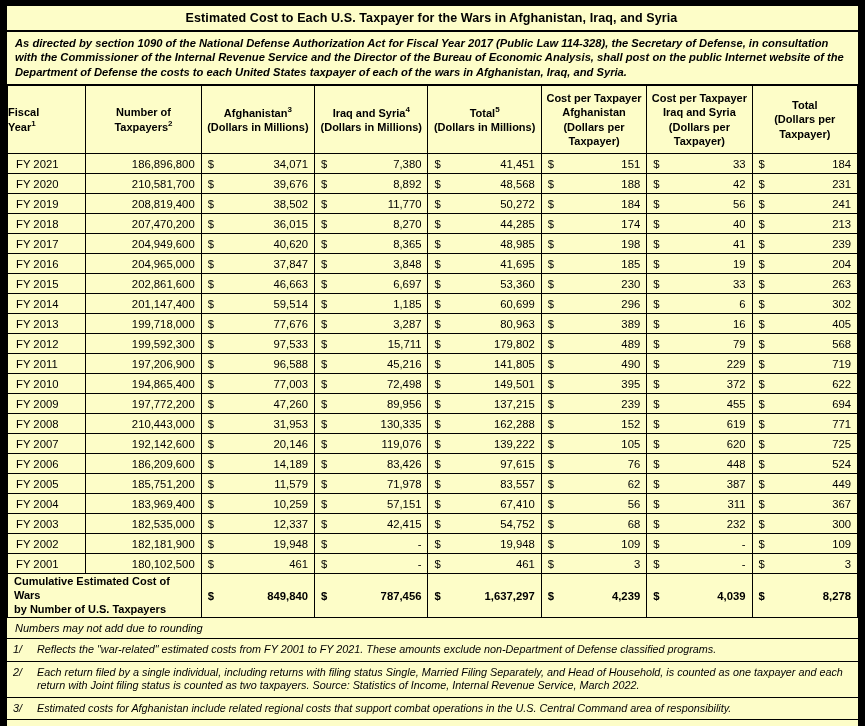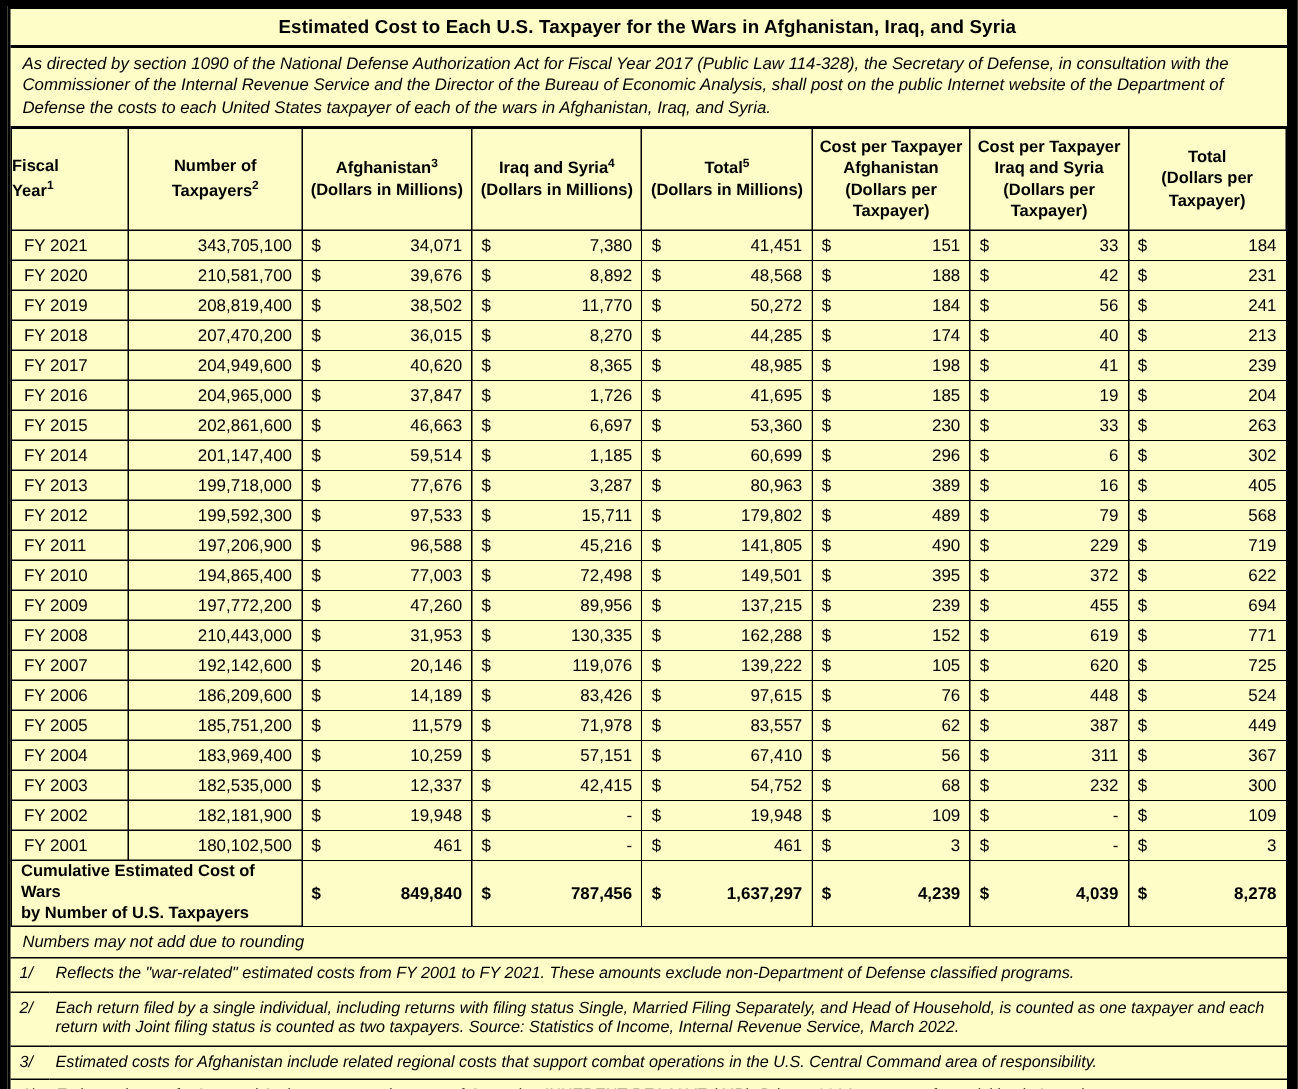--- a/index.html
+++ b/index.html
@@ -28,21 +28,21 @@
     text-align: center;
     font-weight: bold;
     font-size: 12.5px;
     color: #000;
     padding: 5px 8px 5px 6px;
     border-bottom: 2px solid #000;
     letter-spacing: 0.1px;
   }
   .subtitle {
     font-style: italic;
-    font-weight: normal;
+    font-weight: bold;
     font-size: 11.2px;
     line-height: 1.28;
     padding: 4px 8px 5px 8px;
     border-bottom: 2px solid #000;
     color: #000;
   }
   table.main {
     border-collapse: collapse;
     width: 100%;
     table-layout: fixed;
@@ -209,21 +209,21 @@
           </th>
           <th>
             <div>Total</div>
             <div>(Dollars per Taxpayer)</div>
           </th>
         </tr>
       </thead>
       <tbody id="tbody">
           <tr>
             <td class="yr">FY 2021</td>
-            <td class="num">343,705,100</td>
+            <td class="num">186,896,800</td>
             <td class="moneycell">
               <div class="inner">
                 <span class="ds">$</span>
                 <span class="val">34,071</span>
               </div>
             </td>
             <td class="moneycell">
               <div class="inner">
                 <span class="ds">$</span>
                 <span class="val">7,380</span>
@@ -419,21 +419,21 @@
             <td class="num">204,965,000</td>
             <td class="moneycell">
               <div class="inner">
                 <span class="ds">$</span>
                 <span class="val">37,847</span>
               </div>
             </td>
             <td class="moneycell">
               <div class="inner">
                 <span class="ds">$</span>
-                <span class="val">1,726</span>
+                <span class="val">3,848</span>
               </div>
             </td>
             <td class="moneycell">
               <div class="inner">
                 <span class="ds">$</span>
                 <span class="val">41,695</span>
               </div>
             </td>
             <td class="moneycell">
               <div class="inner">

